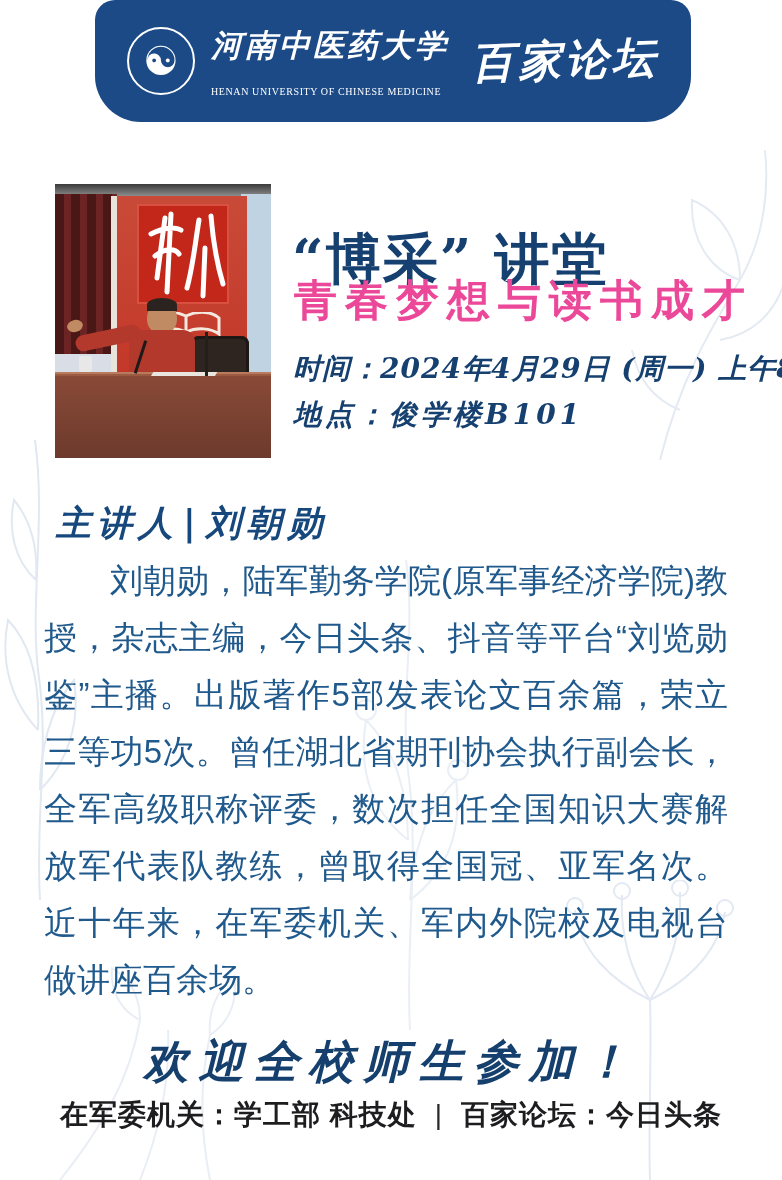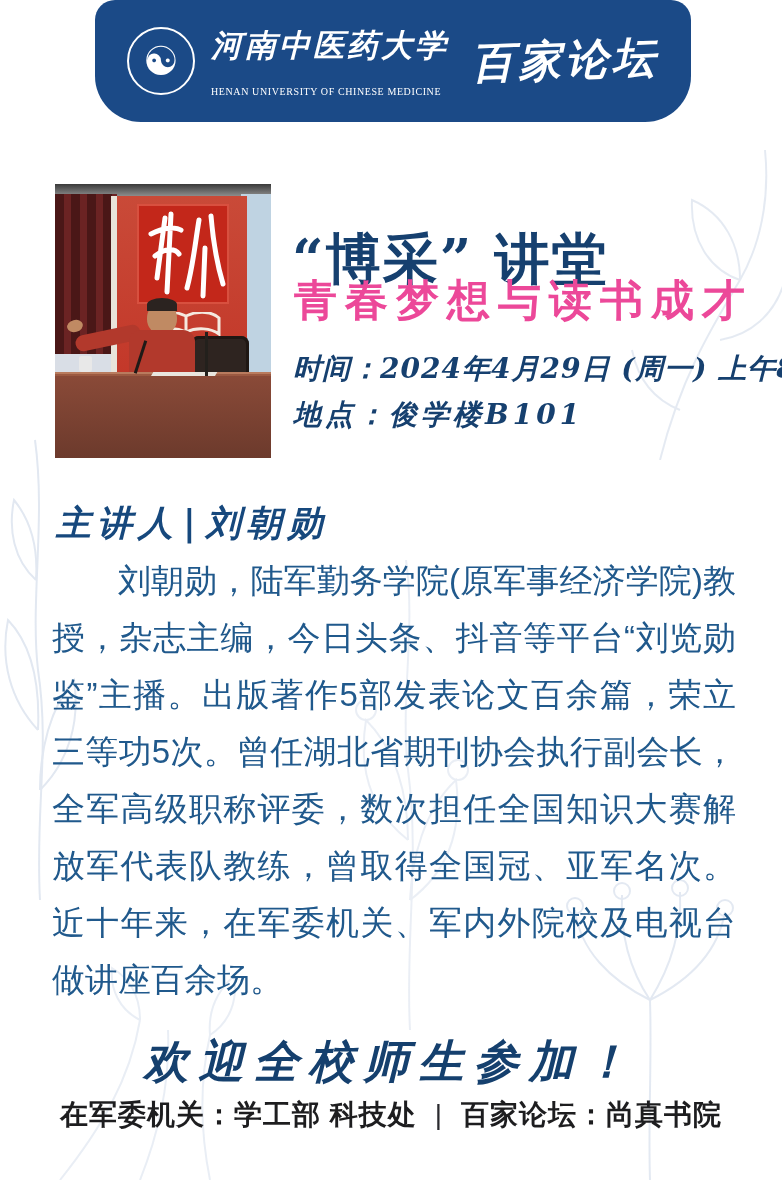--- a/index.html
+++ b/index.html
@@ -109,21 +109,21 @@
   .meta-time{top:350px;}
   .meta-venue{top:396px;letter-spacing:4px;}
   .speaker-line{
     position:absolute;left:56px;top:468px;
     color:#16487d;font-size:35px;font-weight:bold;
     font-family:"DejaVu Serif", serif;font-style:italic;letter-spacing:6px;white-space:nowrap;margin-top:32px;
   }
   .speaker-line .bar{padding:0 4px;font-style:normal;}
   
   .bio{
-    position:absolute;left:52px;top:552px;width:684px;
+    position:absolute;left:44px;top:552px;width:684px;
     color:#20598c;font-size:33px;line-height:57px;
     text-align:justify;text-indent:2em;
     font-family:"Liberation Sans", sans-serif;
   }
   
   .welcome{
     position:absolute;left:0;top:1032px;width:782px;text-align:center;
     color:#15406e;font-size:45px;font-weight:bold;
     font-family:"DejaVu Serif", serif;font-style:italic;letter-spacing:10px;white-space:nowrap;
   }
@@ -236,14 +236,14 @@
 </div>
 
 <div class="speaker-line">
   <span>主讲人</span><span class="bar">|</span><span>刘朝勋</span>
 </div>
 
 <div class="bio">刘朝勋，陆军勤务学院(原军事经济学院)教授，杂志主编，今日头条、抖音等平台“刘览勋鉴”主播。出版著作5部发表论文百余篇，荣立三等功5次。曾任湖北省期刊协会执行副会长，全军高级职称评委，数次担任全国知识大赛解放军代表队教练，曾取得全国冠、亚军名次。近十年来，在军委机关、军内外院校及电视台做讲座百余场。</div>
 
 <div class="welcome">欢迎全校师生参加！</div>
 <div class="orgs">
-  <span>在军委机关：</span><span>学工部 科技处</span><span class="sep">|</span><span>百家论坛：</span><span>尚真书院</span>
+  <span>在军委机关：</span><span>学工部 科技处</span><span class="sep">|</span><span>百家论坛：</span><span>今日头条</span>
 </div>
 
 </body></html>

